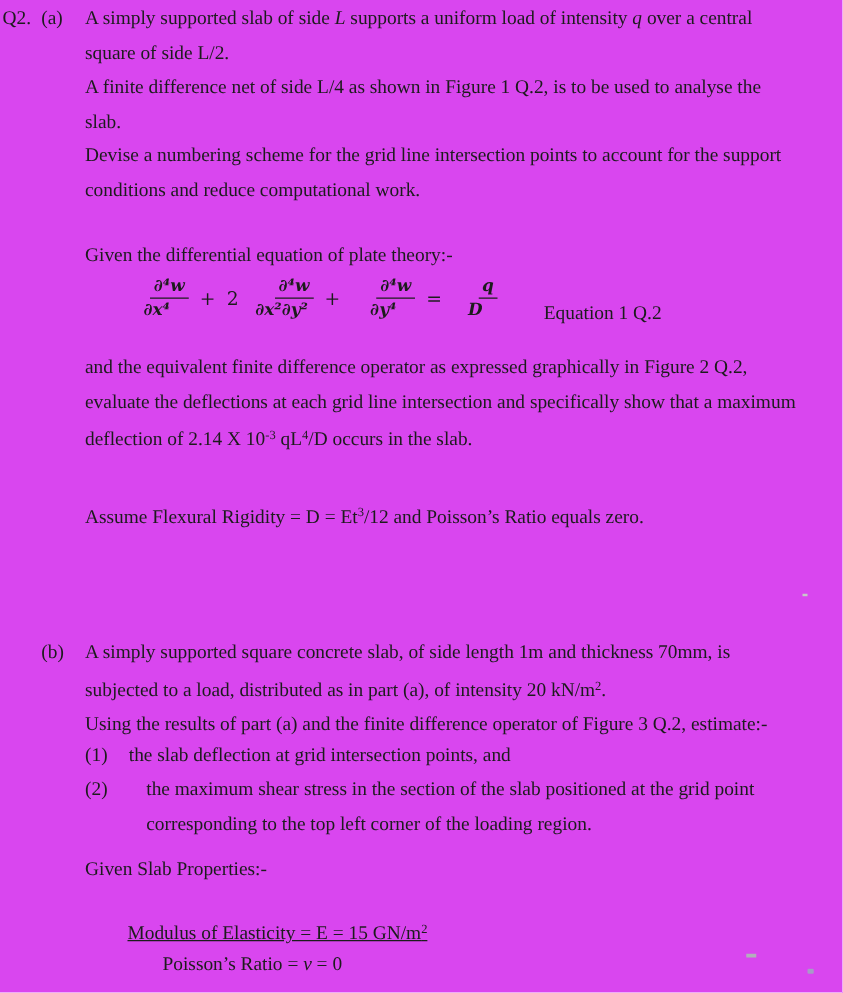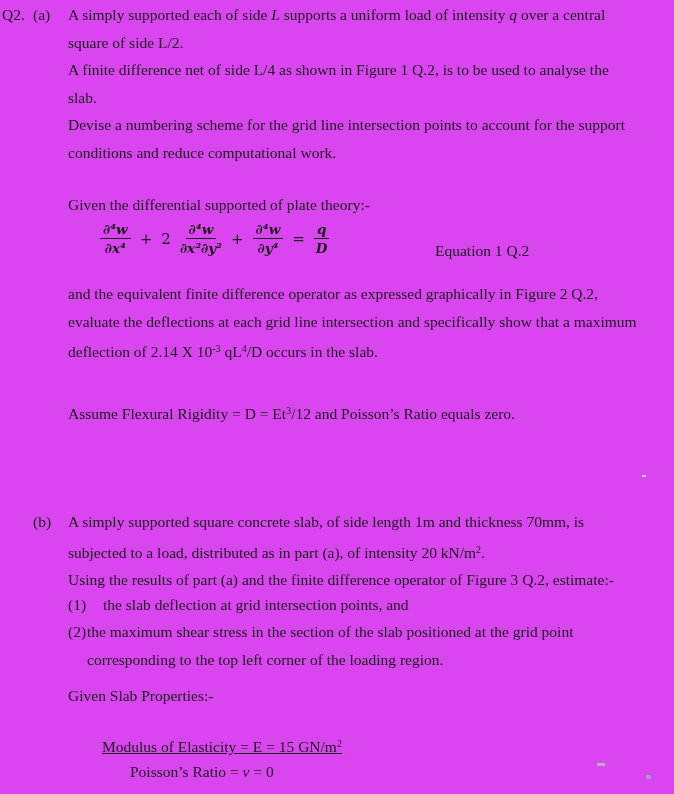--- a/index.html
+++ b/index.html
@@ -18,21 +18,21 @@
   .sup{font-size:10px;vertical-align:5px;}
   
   .equation-row{
     position:absolute;left:100px;top:221px;
     display:flex;align-items:center;gap:9px;
     font-family:"DejaVu Serif","Liberation Serif",serif;
     font-style:italic;font-weight:600;
     font-size:13.5px;color:#1c1c1c;
   }
   .frac{display:inline-flex;flex-direction:column;align-items:center;line-height:1.2;}
-  .frac .num{border-bottom:1.3px solid #1c1c1c;padding:0 3px 1px 3px;}
+  .frac .num{border-bottom:1.3px solid #1c1c1c;padding:0 3px 1px 3px;margin-left:20px;}
   .frac .den{padding-top:1px;}
   .op,.coef{font-style:normal;font-weight:400;font-size:15px;}
   .eq-label{position:absolute;left:435px;top:237px;line-height:27.5px;white-space:nowrap;}
   
   .artifact{position:absolute;}
   #art-dash{left:597px;top:763px;width:8px;height:3px;background:#b3aebc;}
   #art-speck{left:646px;top:775px;width:5px;height:4px;background:#9fa9bf;border-radius:1px;opacity:.85;}
   #art-dot{left:642px;top:475px;width:4px;height:2px;background:#c8c8c8;}
 </style>
 </head>
@@ -41,30 +41,30 @@
 <div class="page">
 
   <div class="tblock" style="left:2px;top:1px;">
     <div>Q2.</div>
   </div>
   <div class="tblock" style="left:33px;top:1px;">
     <div>(a)</div>
   </div>
 
   <div class="tblock" style="left:68px;top:1px;">
-      <div><span>A simply supported each of side </span><span class="it">L</span><span> supports a uniform load of intensity </span><span class="it">q</span><span> over a central</span></div>
+      <div><span>A simply supported slab of side </span><span class="it">L</span><span> supports a uniform load of intensity </span><span class="it">q</span><span> over a central</span></div>
       <div><span>square of side L/2.</span></div>
       <div><span>A finite difference net of side L/4 as shown in Figure 1 Q.2, is to be used to analyse the</span></div>
       <div><span>slab.</span></div>
       <div><span>Devise a numbering scheme for the grid line intersection points to account for the support</span></div>
       <div><span>conditions and reduce computational work.</span></div>
     </div>
 
   <div class="tblock" style="left:68px;top:191px;">
-      <div><span>Given the differential supported of plate theory:-</span></div>
+      <div><span>Given the differential equation of plate theory:-</span></div>
     </div>
 
   <div class="equation-row">
     <span class="frac">
       <span class="num">∂⁴w</span>
       <span class="den">∂x⁴</span>
     </span>
     <span class="op">+</span>
     <span class="coef">2</span>
     <span class="frac">
@@ -106,21 +106,21 @@
   <div class="tblock" style="left:68px;top:591px;">
     <div>(1)</div>
   </div>
   <div class="tblock" style="left:103px;top:591px;">
       <div><span>the slab deflection at grid intersection points, and</span></div>
     </div>
 
   <div class="tblock" style="left:68px;top:618px;">
     <div>(2)</div>
   </div>
-  <div class="tblock" style="left:87px;top:618px;">
+  <div class="tblock" style="left:117px;top:618px;">
       <div><span>the maximum shear stress in the section of the slab positioned at the grid point</span></div>
       <div><span>corresponding to the top left corner of the loading region.</span></div>
     </div>
 
   <div class="tblock" style="left:68px;top:682px;">
       <div><span>Given Slab Properties:-</span></div>
     </div>
   <div class="tblock" style="left:102px;top:730px;text-decoration:underline;">
       <div><span>Modulus of Elasticity = E = 15 GN/m</span><span class="sup">2</span></div>
     </div>

